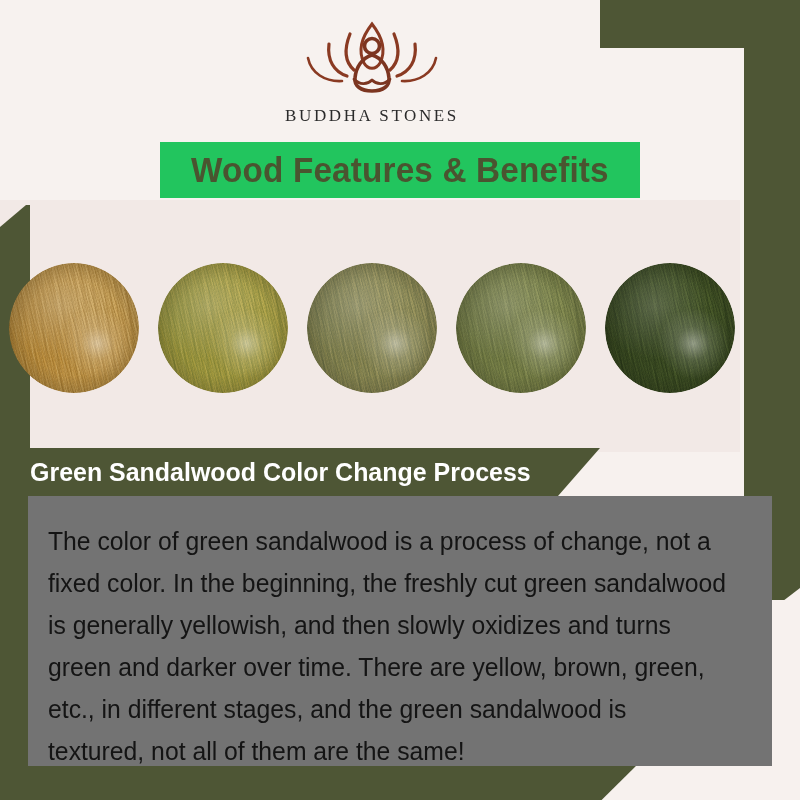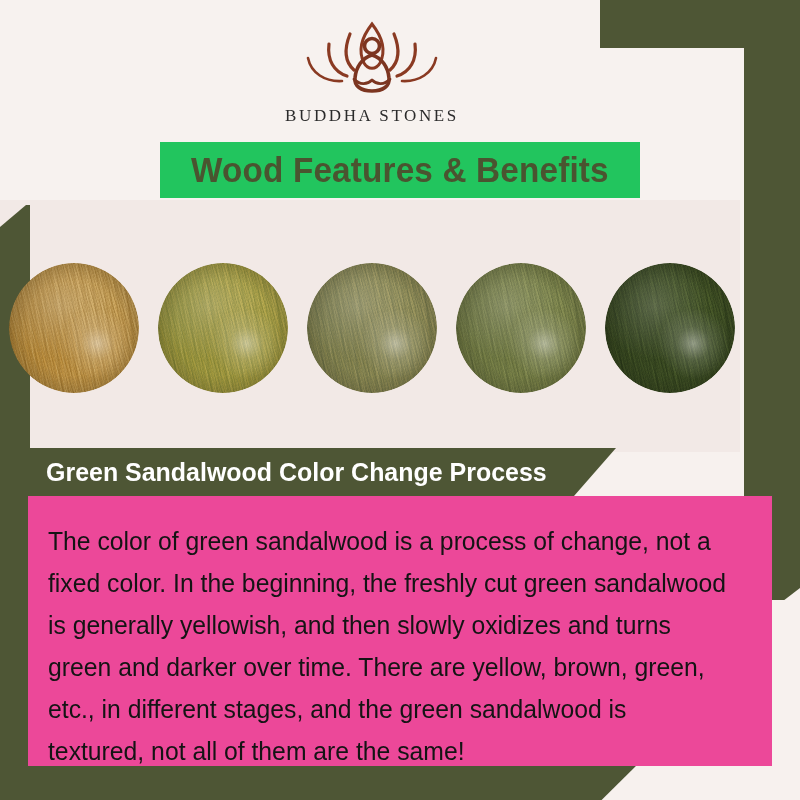--- a/index.html
+++ b/index.html
@@ -82,34 +82,34 @@
   .bead .shade{
     position:absolute;inset:0;border-radius:50%;
     background:
       radial-gradient(circle at 68% 62%, rgba(255,255,255,.45) 0%, rgba(255,255,255,.14) 14%, rgba(255,255,255,0) 30%),
       radial-gradient(circle at 38% 33%, rgba(255,255,255,.18) 0%, rgba(255,255,255,0) 46%),
       radial-gradient(circle at 50% 50%, rgba(0,0,0,0) 52%, rgba(0,0,0,.30) 93%, rgba(0,0,0,.42) 100%);
   }
 
   
   .section-banner{
-    position:absolute;left:16px;top:448px;width:600px;height:48px;background:#4e5635;
+    position:absolute;left:0;top:448px;width:600px;height:48px;background:#4e5635;
     clip-path:polygon(0 0,100% 0,93% 100%,0 100%);
     display:flex;align-items:center;
   }
   .section-banner-text{
     margin-left:30px;
     font-family:"Liberation Sans Narrow","Liberation Sans",sans-serif;
     font-weight:bold;font-size:26px;color:#ffffff;white-space:nowrap;
     transform:scaleX(.96);transform-origin:left center;
   }
 
   
   .body-card{
-    position:absolute;left:28px;top:496px;width:744px;height:270px;background:#ec4899;
+    position:absolute;left:28px;top:496px;width:744px;height:270px;background:#737373;
   }
   .body-text{
     position:absolute;left:20px;top:24px;width:700px;
     font-family:"Liberation Sans Narrow","Liberation Sans",sans-serif;
     font-size:25.5px;line-height:42px;color:#141414;font-weight:400;
     transform:scaleX(.97);transform-origin:left top;
   }
 </style>
 </head>
 <body>

